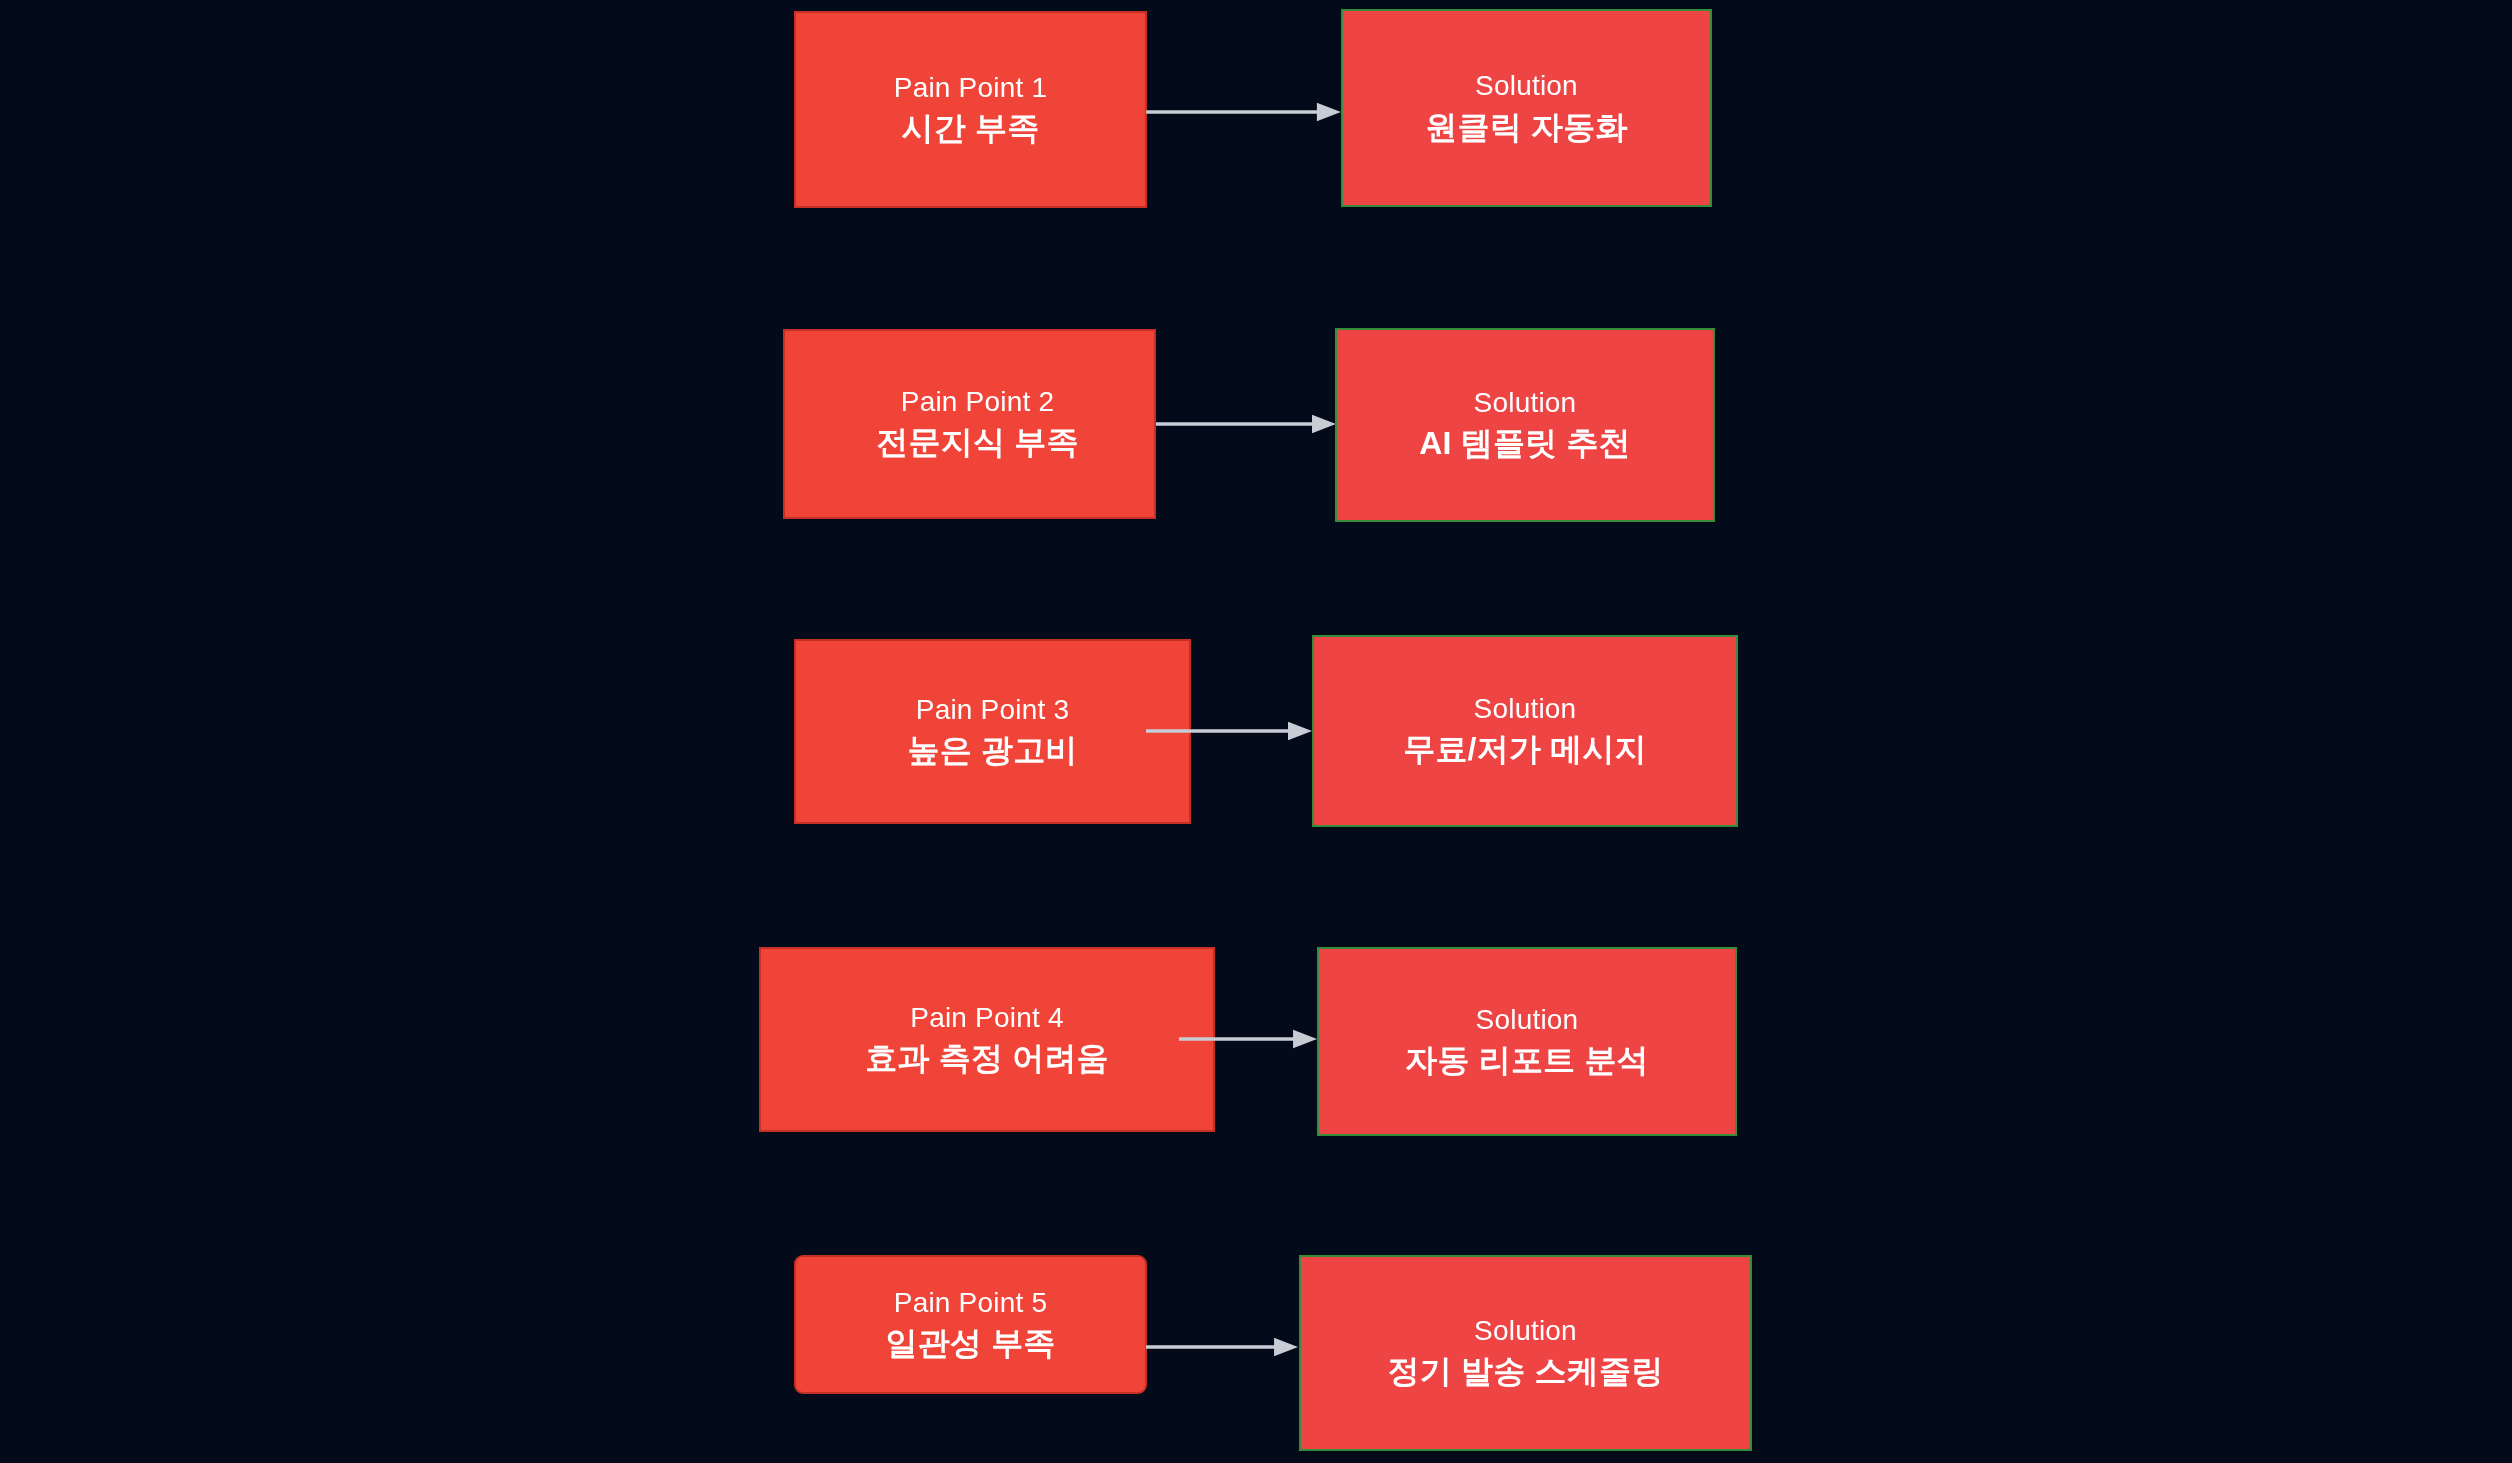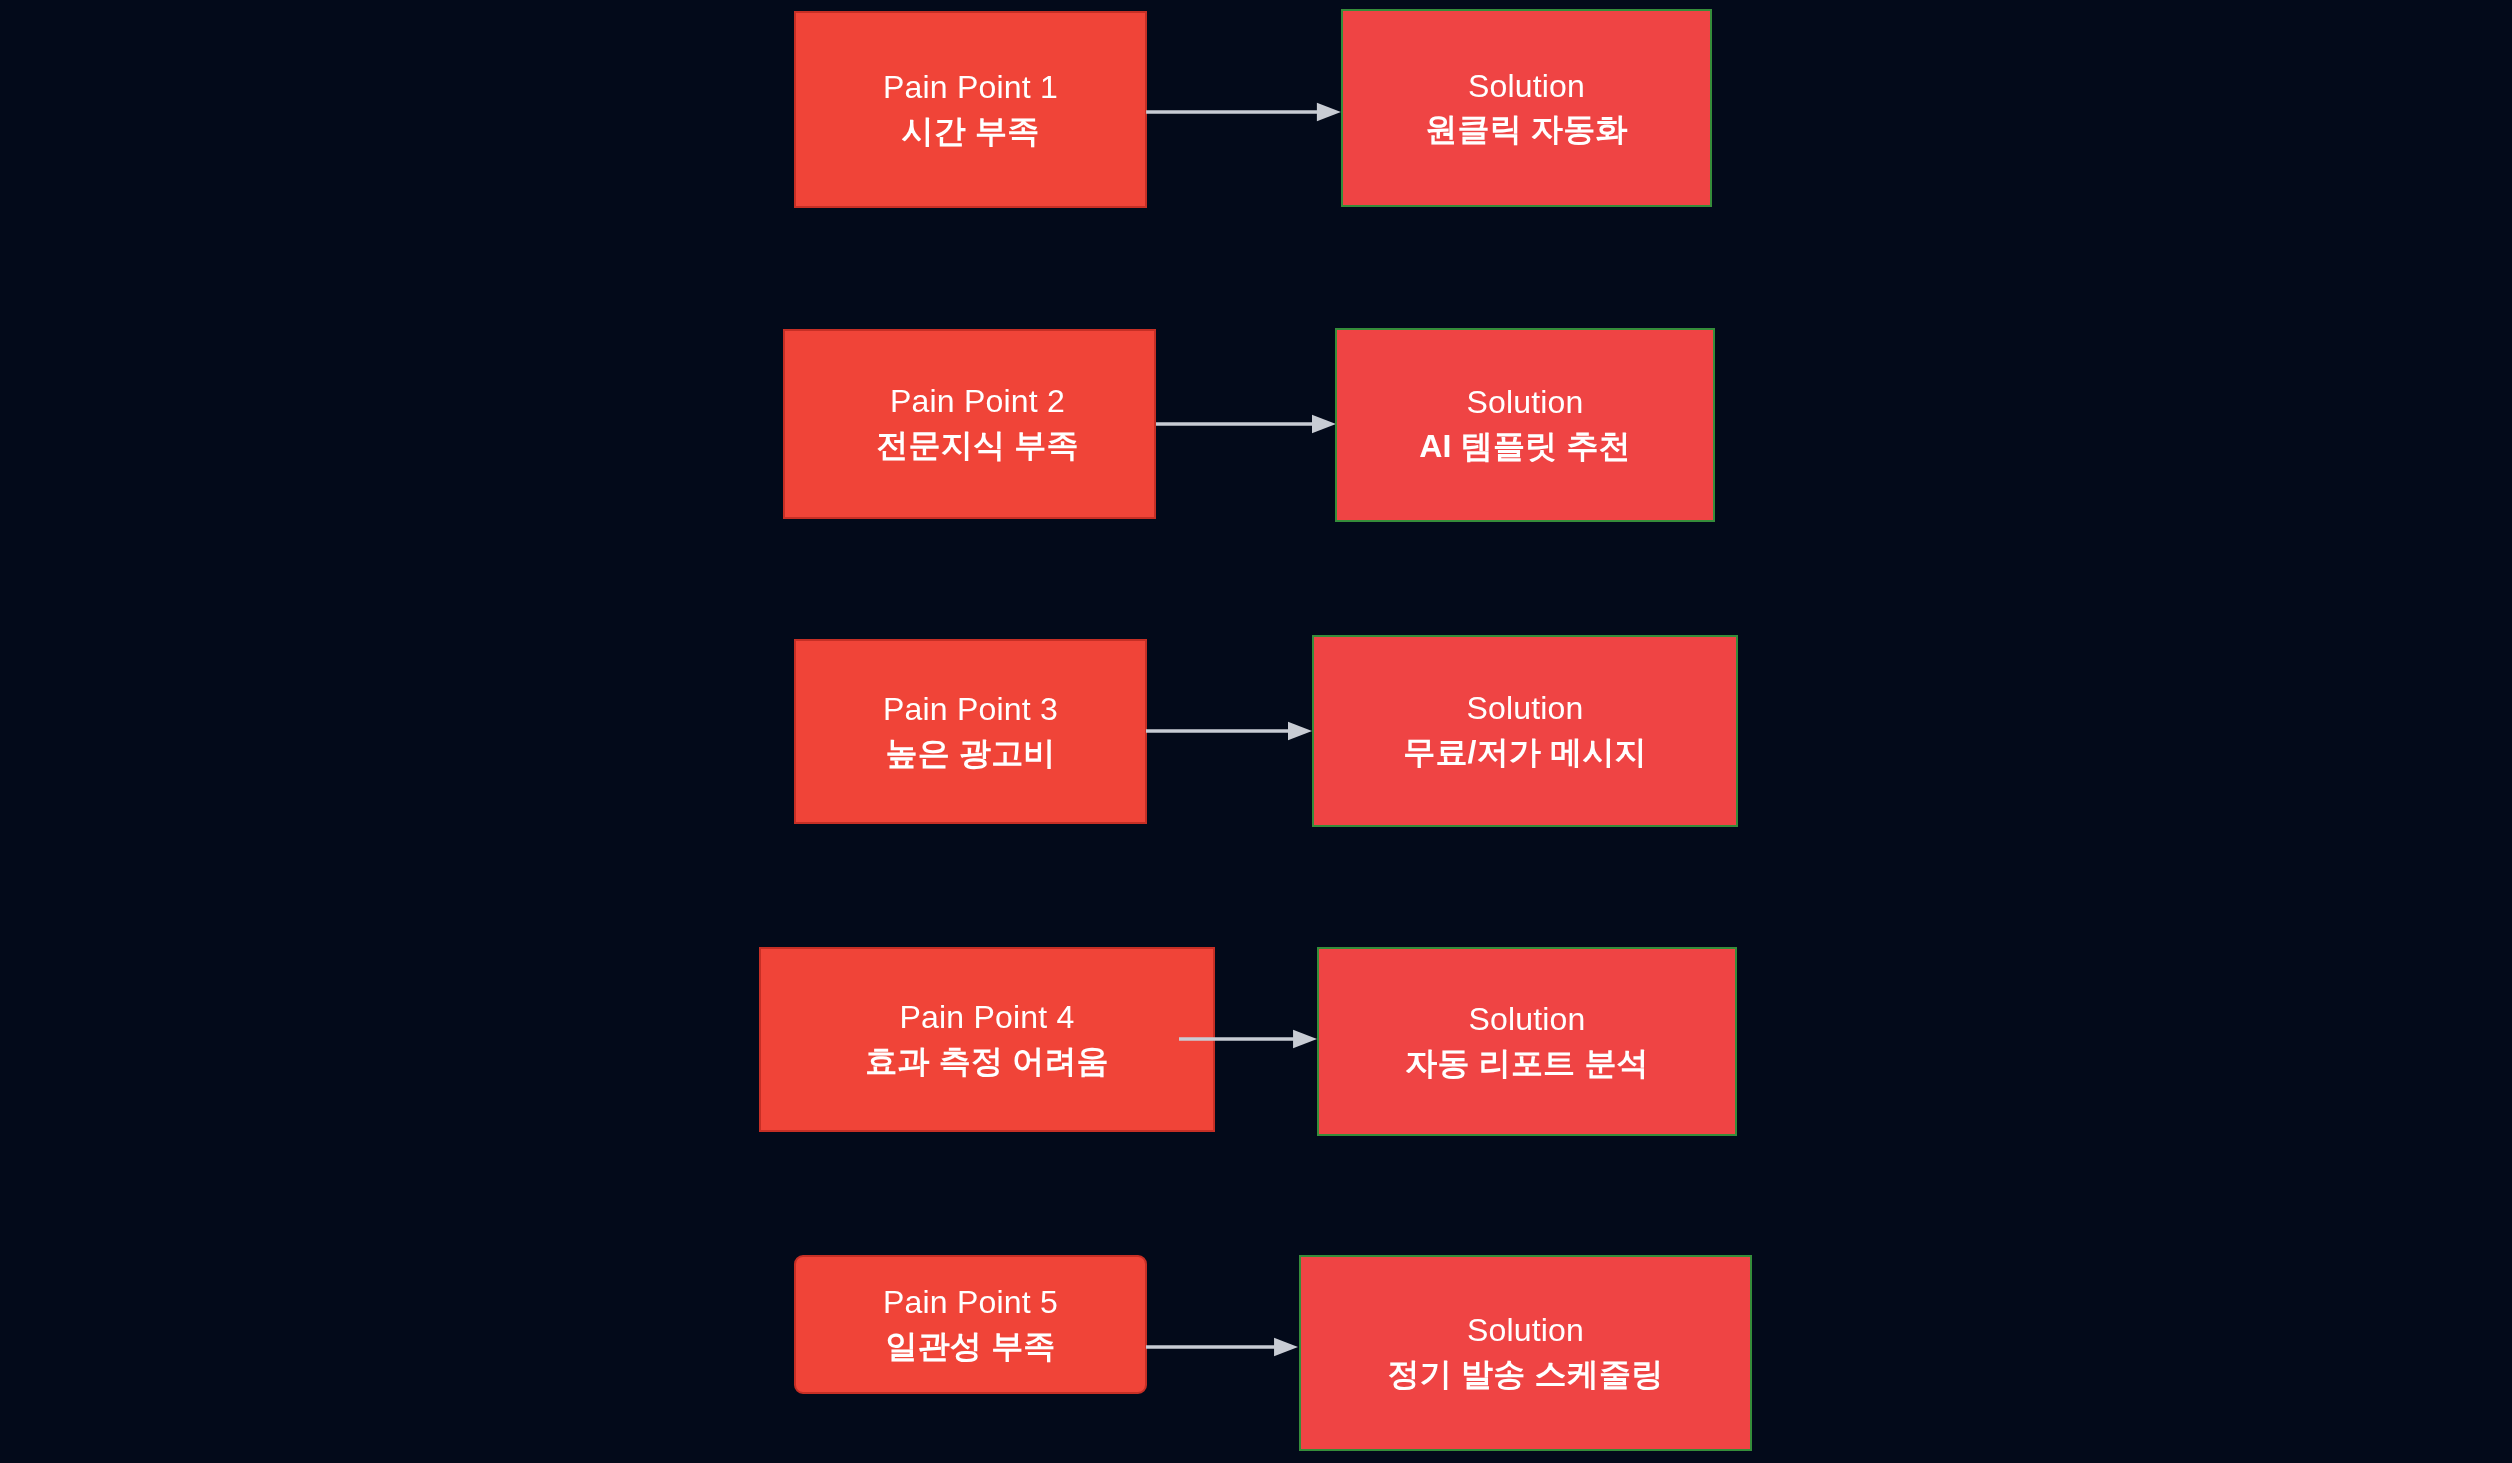--- a/index.html
+++ b/index.html
@@ -32,21 +32,21 @@
     flex-direction: column;
     align-items: center;
     justify-content: center;
     text-align: center;
     color: #ffffff;
     line-height: 1.30;
     letter-spacing: 0.2px;
   }
   .node .t1 {
     display: block;
-    font-size: 32px;
+    font-size: 28px;
     font-weight: 400;
     white-space: nowrap;
   }
   .node .t2 {
     display: block;
     font-size: 32px;
     font-weight: 700;
     white-space: nowrap;
     margin-top: 2px;
   }
@@ -100,21 +100,21 @@
         <polygon points="169,3 195,13 169,23" fill="#c8ccd4"></polygon>
       </svg>
     </div>
     <div class="node solution" style="left:1335px;top:328px;width:380px;height:194px;">
       <span class="t1">Solution</span>
       <span class="t2">AI 템플릿 추천</span>
     </div>
   </div>
 
   <div class="row" style="top:0px;height:0px;">
-    <div class="node pain" style="left:794px;top:639px;width:353px;height:185px;">
+    <div class="node pain" style="left:794px;top:639px;width:397px;height:185px;">
       <span class="t1">Pain Point 3</span>
       <span class="t2">높은 광고비</span>
     </div>
     <div class="arrow" style="left:1146px;top:719px;width:166px;height:24px;">
       <svg width="166" height="24" viewBox="0 0 180 26">
         <line x1="0" y1="13" x2="157" y2="13" stroke="#c8ccd4" stroke-width="4"></line>
         <polygon points="154,3 180,13 154,23" fill="#c8ccd4"></polygon>
       </svg>
     </div>
     <div class="node solution" style="left:1312px;top:635px;width:426px;height:192px;">

